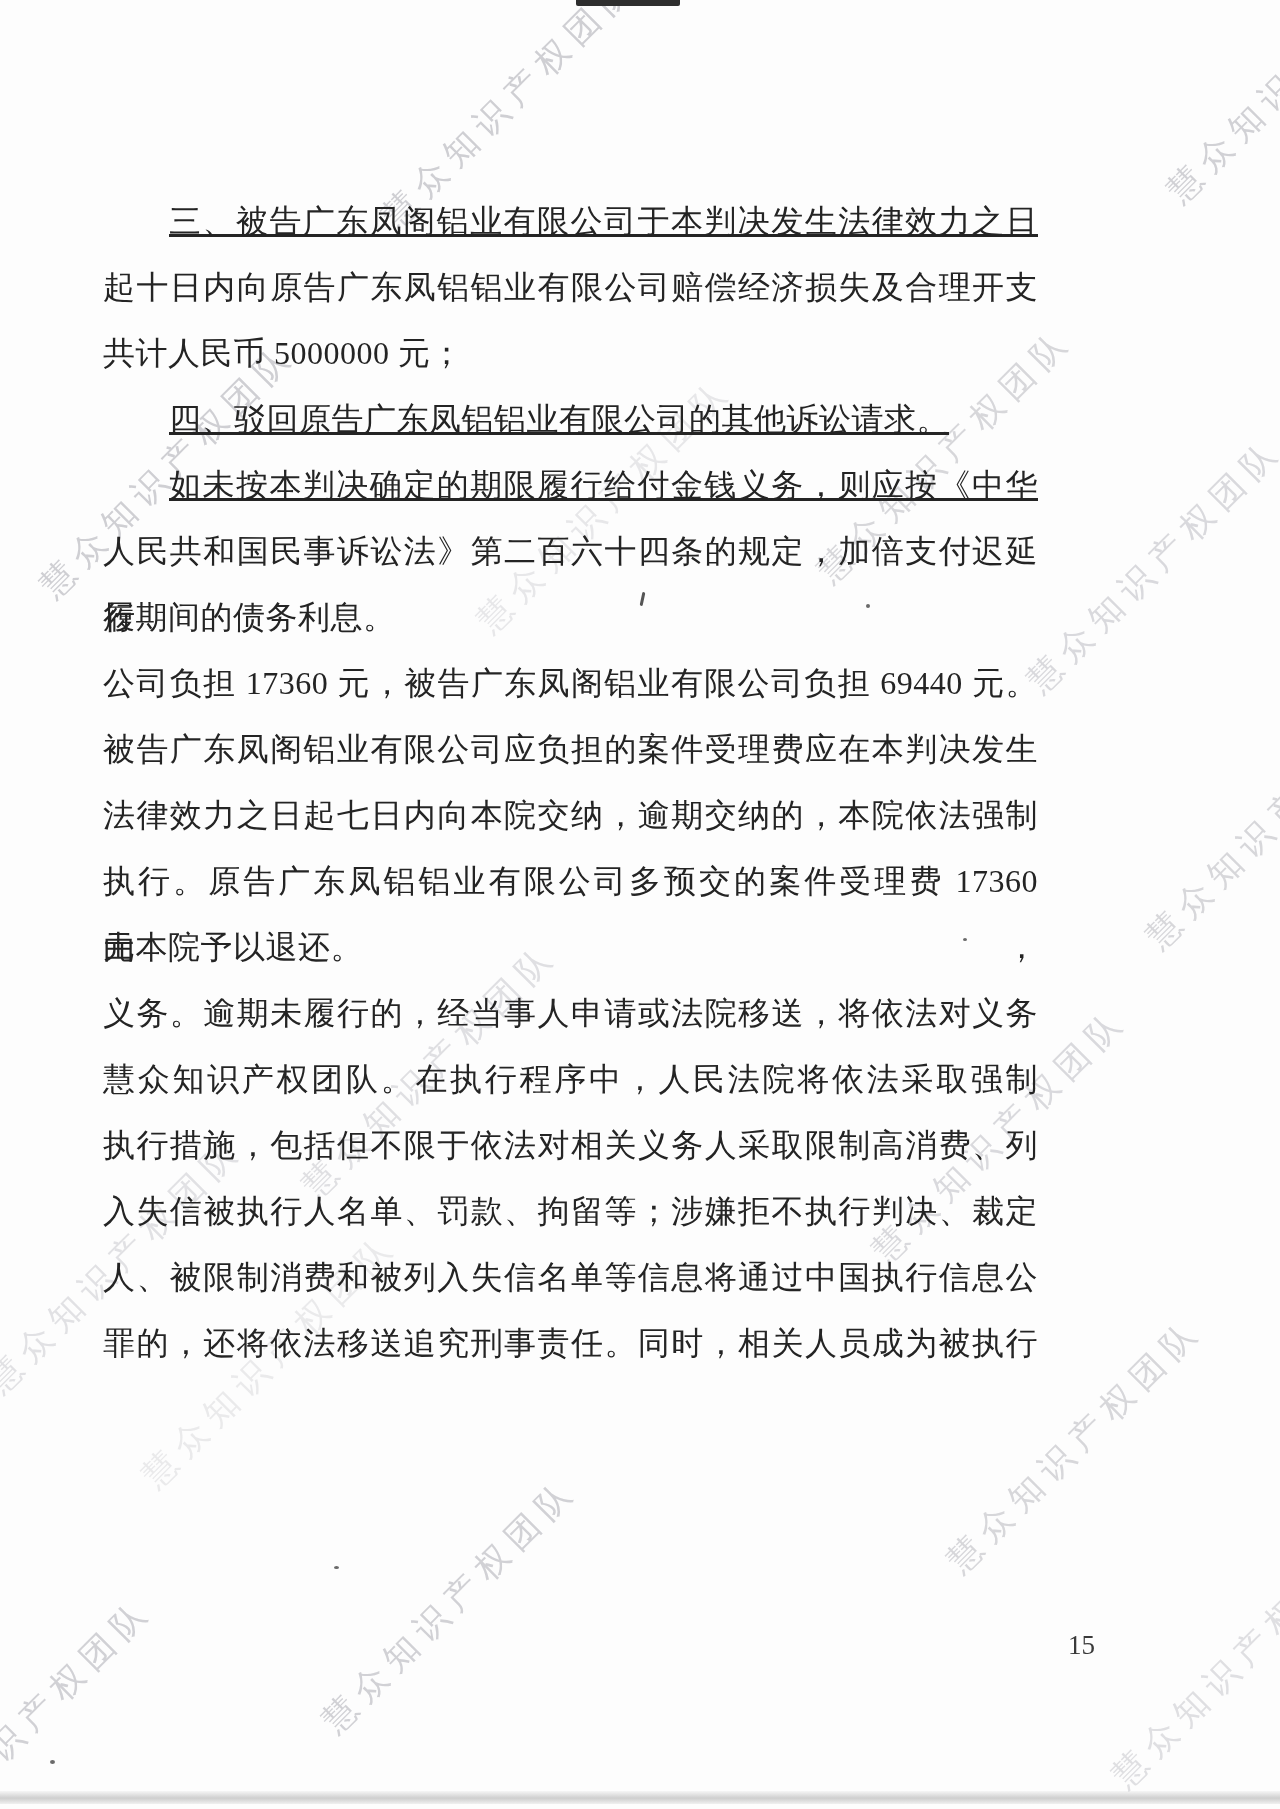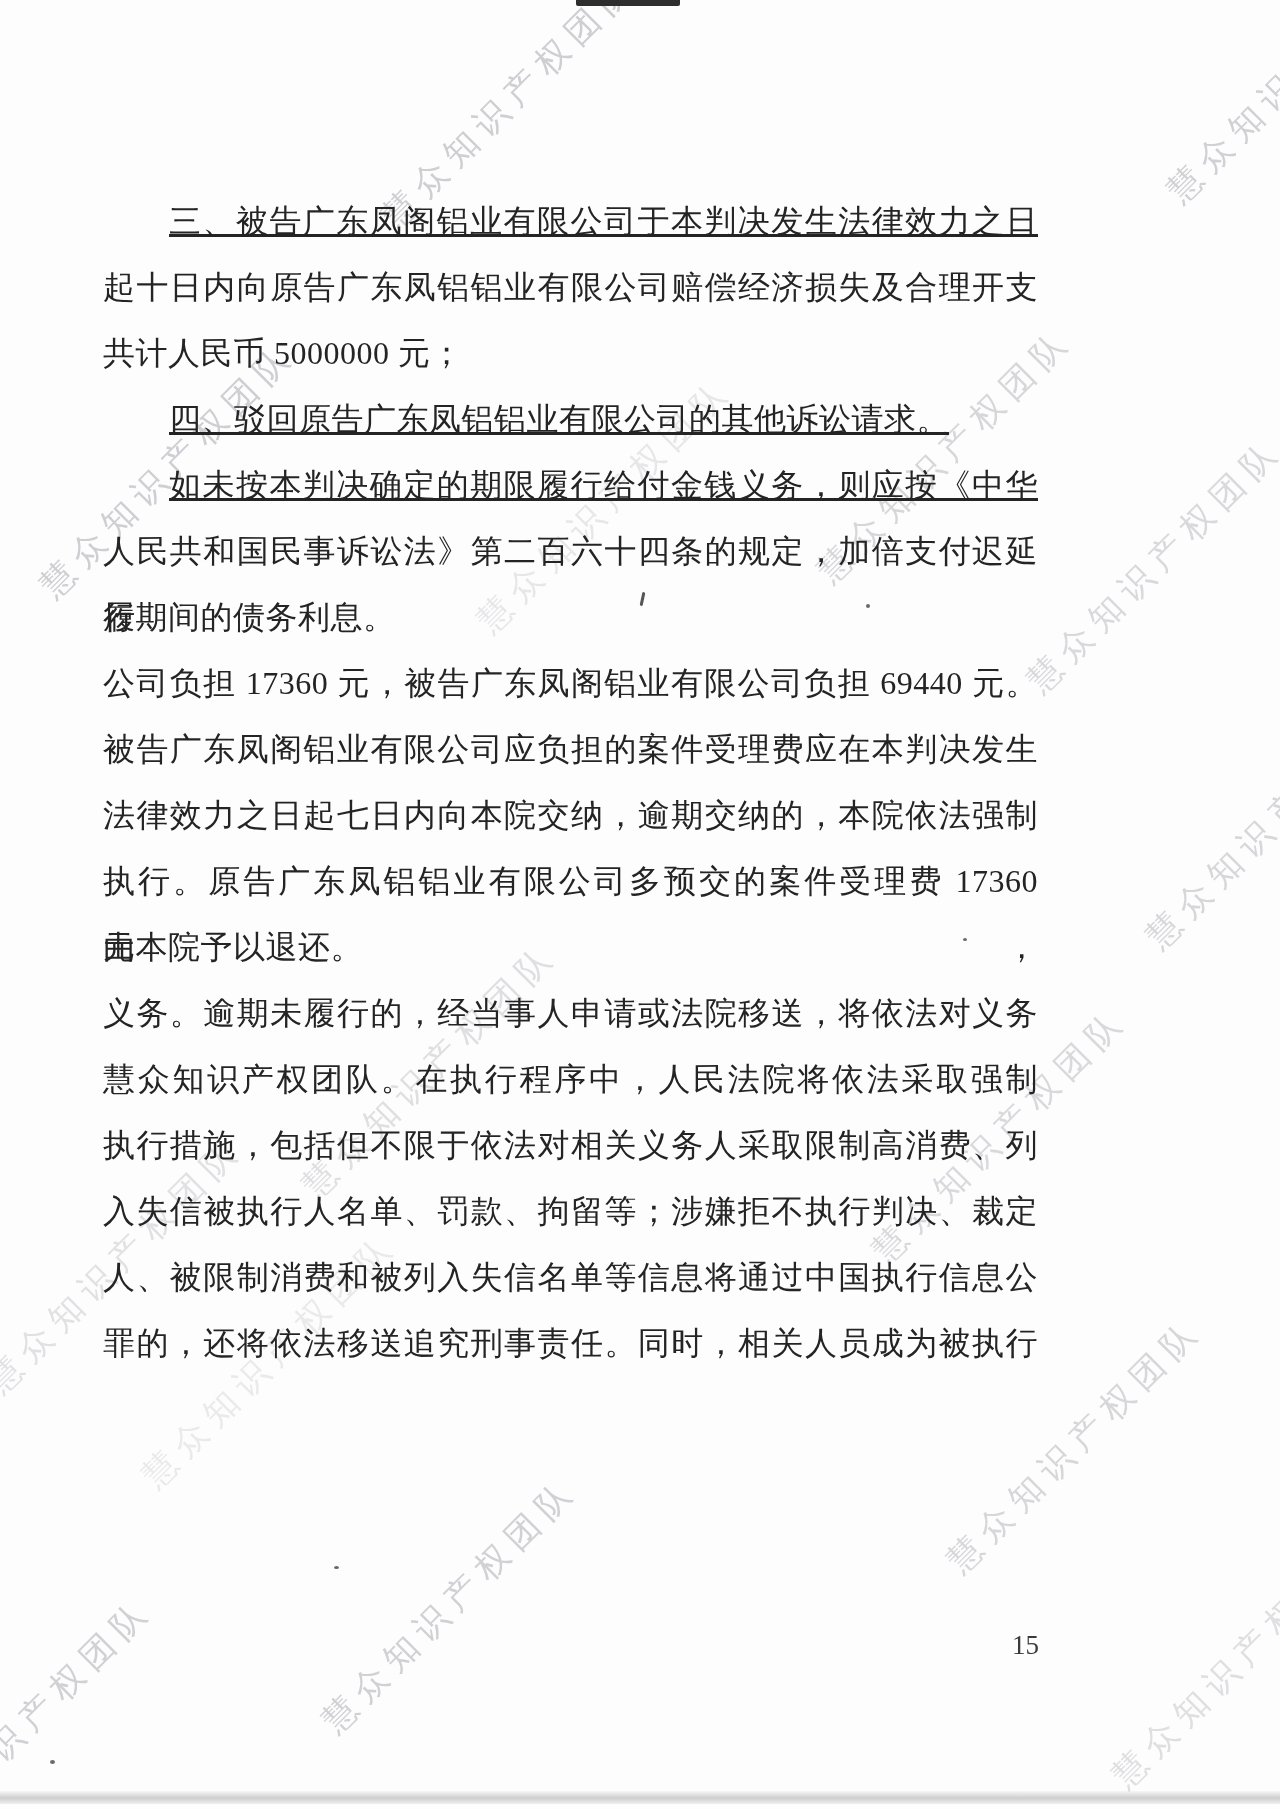--- a/index.html
+++ b/index.html
@@ -55,21 +55,21 @@
     text-align-last: justify;
   }
   .line.indent {
     padding-left: 66px;
     width: 869px;
     text-decoration: underline;
   }
   
   .page-number {
     position: absolute;
-    left: 1012px;
+    left: 1068px;
     top: 1630px;
     font-size: 27px;
     color: #3a3a3a;
     font-family: "Liberation Serif", serif;
   }
   
   .top-mark {
     position: absolute;
     left: 576px;
     top: 0;

